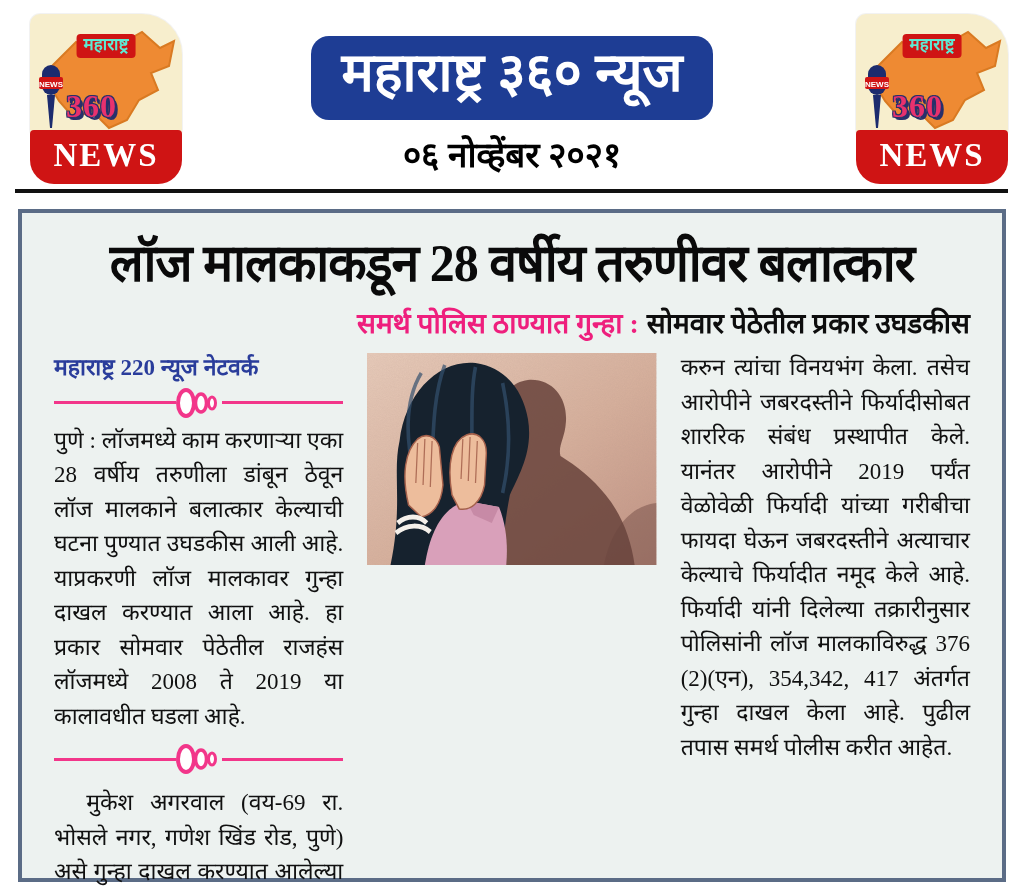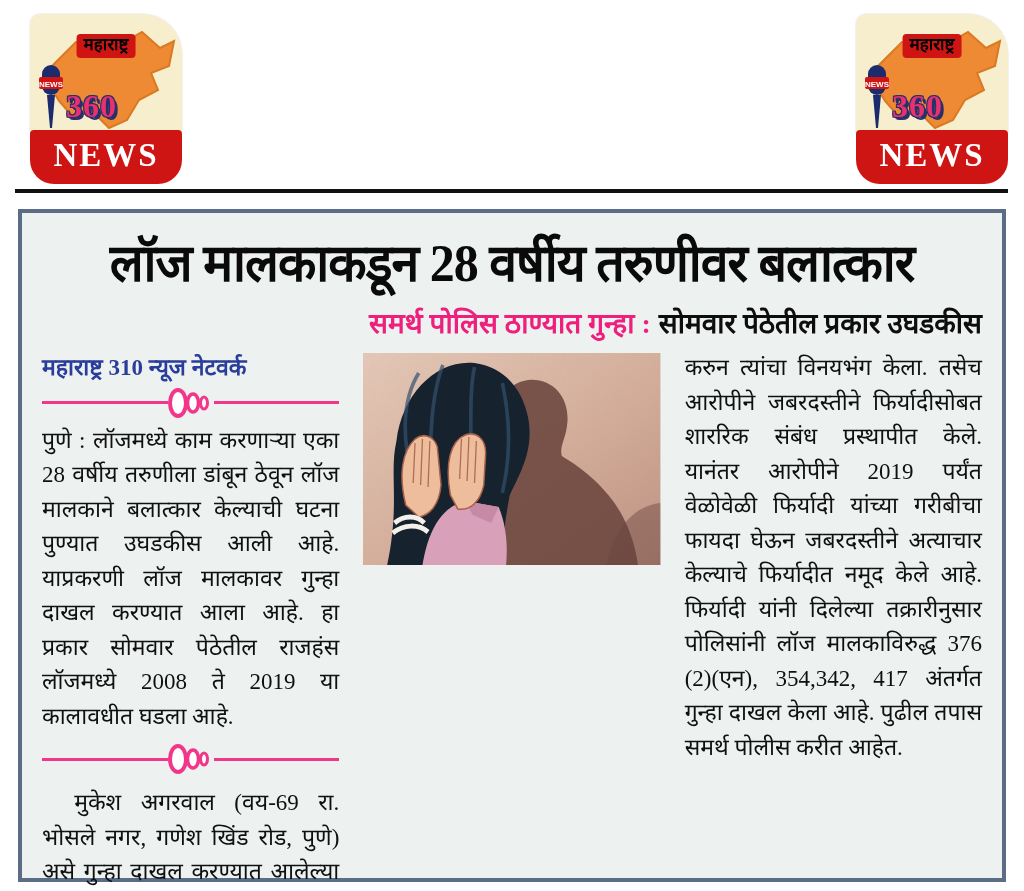--- a/index.html
+++ b/index.html
@@ -26,41 +26,41 @@
 
   
   .masthead{position:absolute;left:0;top:0;width:1024px;height:192px;}
   .logo{position:absolute;top:14px;width:152px;height:170px;}
   .logo.left{left:30px;}
   .logo.right{left:856px;}
   .logo-card{position:absolute;left:0;top:0;right:0;height:122px;background:var(--logo-cream);
     border-radius:10px 40px 6px 6px;overflow:hidden;box-shadow:0 0 0 1px rgba(0,0,0,.05);}
   .logo-map{position:absolute;inset:0;}
   .logo-maha{position:absolute;top:20px;left:50%;transform:translateX(-50%);
-    background:var(--logo-red);color:#000000;font-size:17px;font-weight:bold;
+    background:var(--logo-red);color:#5eead4;font-size:17px;font-weight:bold;
     padding:0 7px 2px;border-radius:4px;white-space:nowrap;line-height:22px;}
   .logo-mic{position:absolute;left:8px;bottom:6px;}
   .logo-360{position:absolute;left:36px;bottom:2px;font-size:32px;line-height:56px;font-weight:900;
     color:var(--logo-pink);letter-spacing:1px;
     text-shadow:2px 2px 0 #28306b,-1px -1px 0 #28306b,1px -1px 0 #28306b,-1px 1px 0 #28306b,3px 3px 0 #28306b;}
   .logo-news{position:absolute;left:0;right:0;bottom:0;height:54px;background:var(--logo-red);
     border-radius:4px 4px 24px 24px;color:#fff;text-align:center;line-height:50px;
     font-size:33px;font-weight:bold;letter-spacing:2px;}
 
   .mast-center{position:absolute;left:50%;top:36px;transform:translateX(-50%);text-align:center;width:560px;}
   .banner{display:inline-block;background:var(--banner-blue);color:#ffffff;
     font-size:54px;font-weight:bold;line-height:1.25;padding:4px 30px 12px;border-radius:18px;white-space:nowrap;}
   .edition-date{margin-top:10px;font-size:35px;font-weight:bold;color:#000;}
 
   .top-rule{position:absolute;left:15px;right:16px;top:189px;height:4px;background:#111;}
 
   
   .article-box{position:absolute;left:18px;right:18px;top:209px;bottom:9px;
     border:4px solid var(--box-border);background:var(--box-bg);
-    padding:8px 20px 10px;}
+    padding:8px 32px 10px;}
   .headline{text-align:center;font-size:50px;font-weight:900;letter-spacing:-1px;
     margin:6px 0 8px;white-space:nowrap;color:#0a0a0a;transform:scaleY(1.04);}
   .subhead{text-align:right;font-size:28px;font-weight:bold;margin:0 0 10px;}
   .subhead .hl{color:var(--accent-pink);padding-right:8px;}
 
   .cols{display:flex;gap:24px;align-items:stretch;}
   .col{flex:1 1 0;font-size:23px;line-height:1.5;text-align:justify;color:#101010;}
   .col p{margin:0;}
   .byline{color:var(--byline-blue);font-weight:bold;font-size:23px;margin:0 0 2px;text-align:left;}
   .divider{display:flex;align-items:center;margin:2px 0 6px;}
@@ -85,20 +85,24 @@
         <rect x="4" y="1" width="18" height="30" rx="9" fill="#1c2b6e"></rect>
         <rect x="1" y="13" width="24" height="12" rx="2" fill="#cf1414"></rect>
         <text x="13" y="22.5" font-size="8" fill="#ffffff" text-anchor="middle" font-weight="bold" font-family="Liberation Sans, sans-serif">NEWS</text>
         <path d="M9,31 L17,31 L14,64 L12,64 Z" fill="#1c2b6e"></path>
       </svg>
       <span class="logo-360">360</span>
     </div>
     <div class="logo-news">NEWS</div>
   </div>
 
+  <div class="mast-center">
+    <div class="banner">महाराष्ट्र ३६० न्यूज</div>
+    <div class="edition-date">०६ नोव्हेंबर २०२१</div>
+  </div>
 
   <div class="logo right">
     <div class="logo-card">
       <svg class="logo-map" viewBox="0 0 152 122" preserveAspectRatio="none">
         <path d="M20,54 L46,28 L60,36 L76,22 L96,27 L112,18 L130,34 L144,27 L139,52 L121,59 L128,76 L109,86 L97,106 L79,114 L62,97 L44,104 L29,87 L19,70 Z" fill="#ee8a33" stroke="#d97a22" stroke-width="2"></path>
       </svg>
       <span class="logo-maha">महाराष्ट्र</span>
       <svg class="logo-mic" width="26" height="66" viewBox="0 0 26 66">
         <rect x="4" y="1" width="18" height="30" rx="9" fill="#1c2b6e"></rect>
         <rect x="1" y="13" width="24" height="12" rx="2" fill="#cf1414"></rect>
@@ -117,21 +121,21 @@
 
   <div class="headline">लॉज मालकाकडून 28 वर्षीय तरुणीवर बलात्कार</div>
 
   <div class="subhead">
     <span class="hl">समर्थ पोलिस ठाण्यात गुन्हा :</span><span>सोमवार पेठेतील प्रकार उघडकीस</span>
   </div>
 
   <div class="cols">
 
     <div class="col">
-      <p class="byline">महाराष्ट्र 310 न्यूज नेटवर्क</p>
+      <p class="byline">महाराष्ट्र 220 न्यूज नेटवर्क</p>
       <div class="divider">
         <span class="line"></span>
         <svg width="52" height="30" viewBox="0 0 52 30">
           <ellipse cx="13" cy="15" rx="8" ry="13" fill="#ffffff" stroke="#f2368a" stroke-width="4"></ellipse>
           <ellipse cx="28" cy="15" rx="5.5" ry="9" fill="#ffffff" stroke="#f2368a" stroke-width="3.5"></ellipse>
           <ellipse cx="39" cy="15" rx="3.5" ry="6" fill="#ffffff" stroke="#f2368a" stroke-width="3"></ellipse>
         </svg>
         <span class="line"></span>
       </div>
       <p class="p-bold">पुणे : लॉजमध्ये काम करणाऱ्या एका 28 वर्षीय तरुणीला डांबून ठेवून लॉज मालकाने बलात्कार केल्याची घटना पुण्यात उघडकीस आली आहे. याप्रकरणी लॉज मालकावर गुन्हा दाखल करण्यात आला आहे. हा प्रकार सोमवार पेठेतील राजहंस लॉजमध्ये 2008 ते 2019 या कालावधीत घडला आहे.</p>

